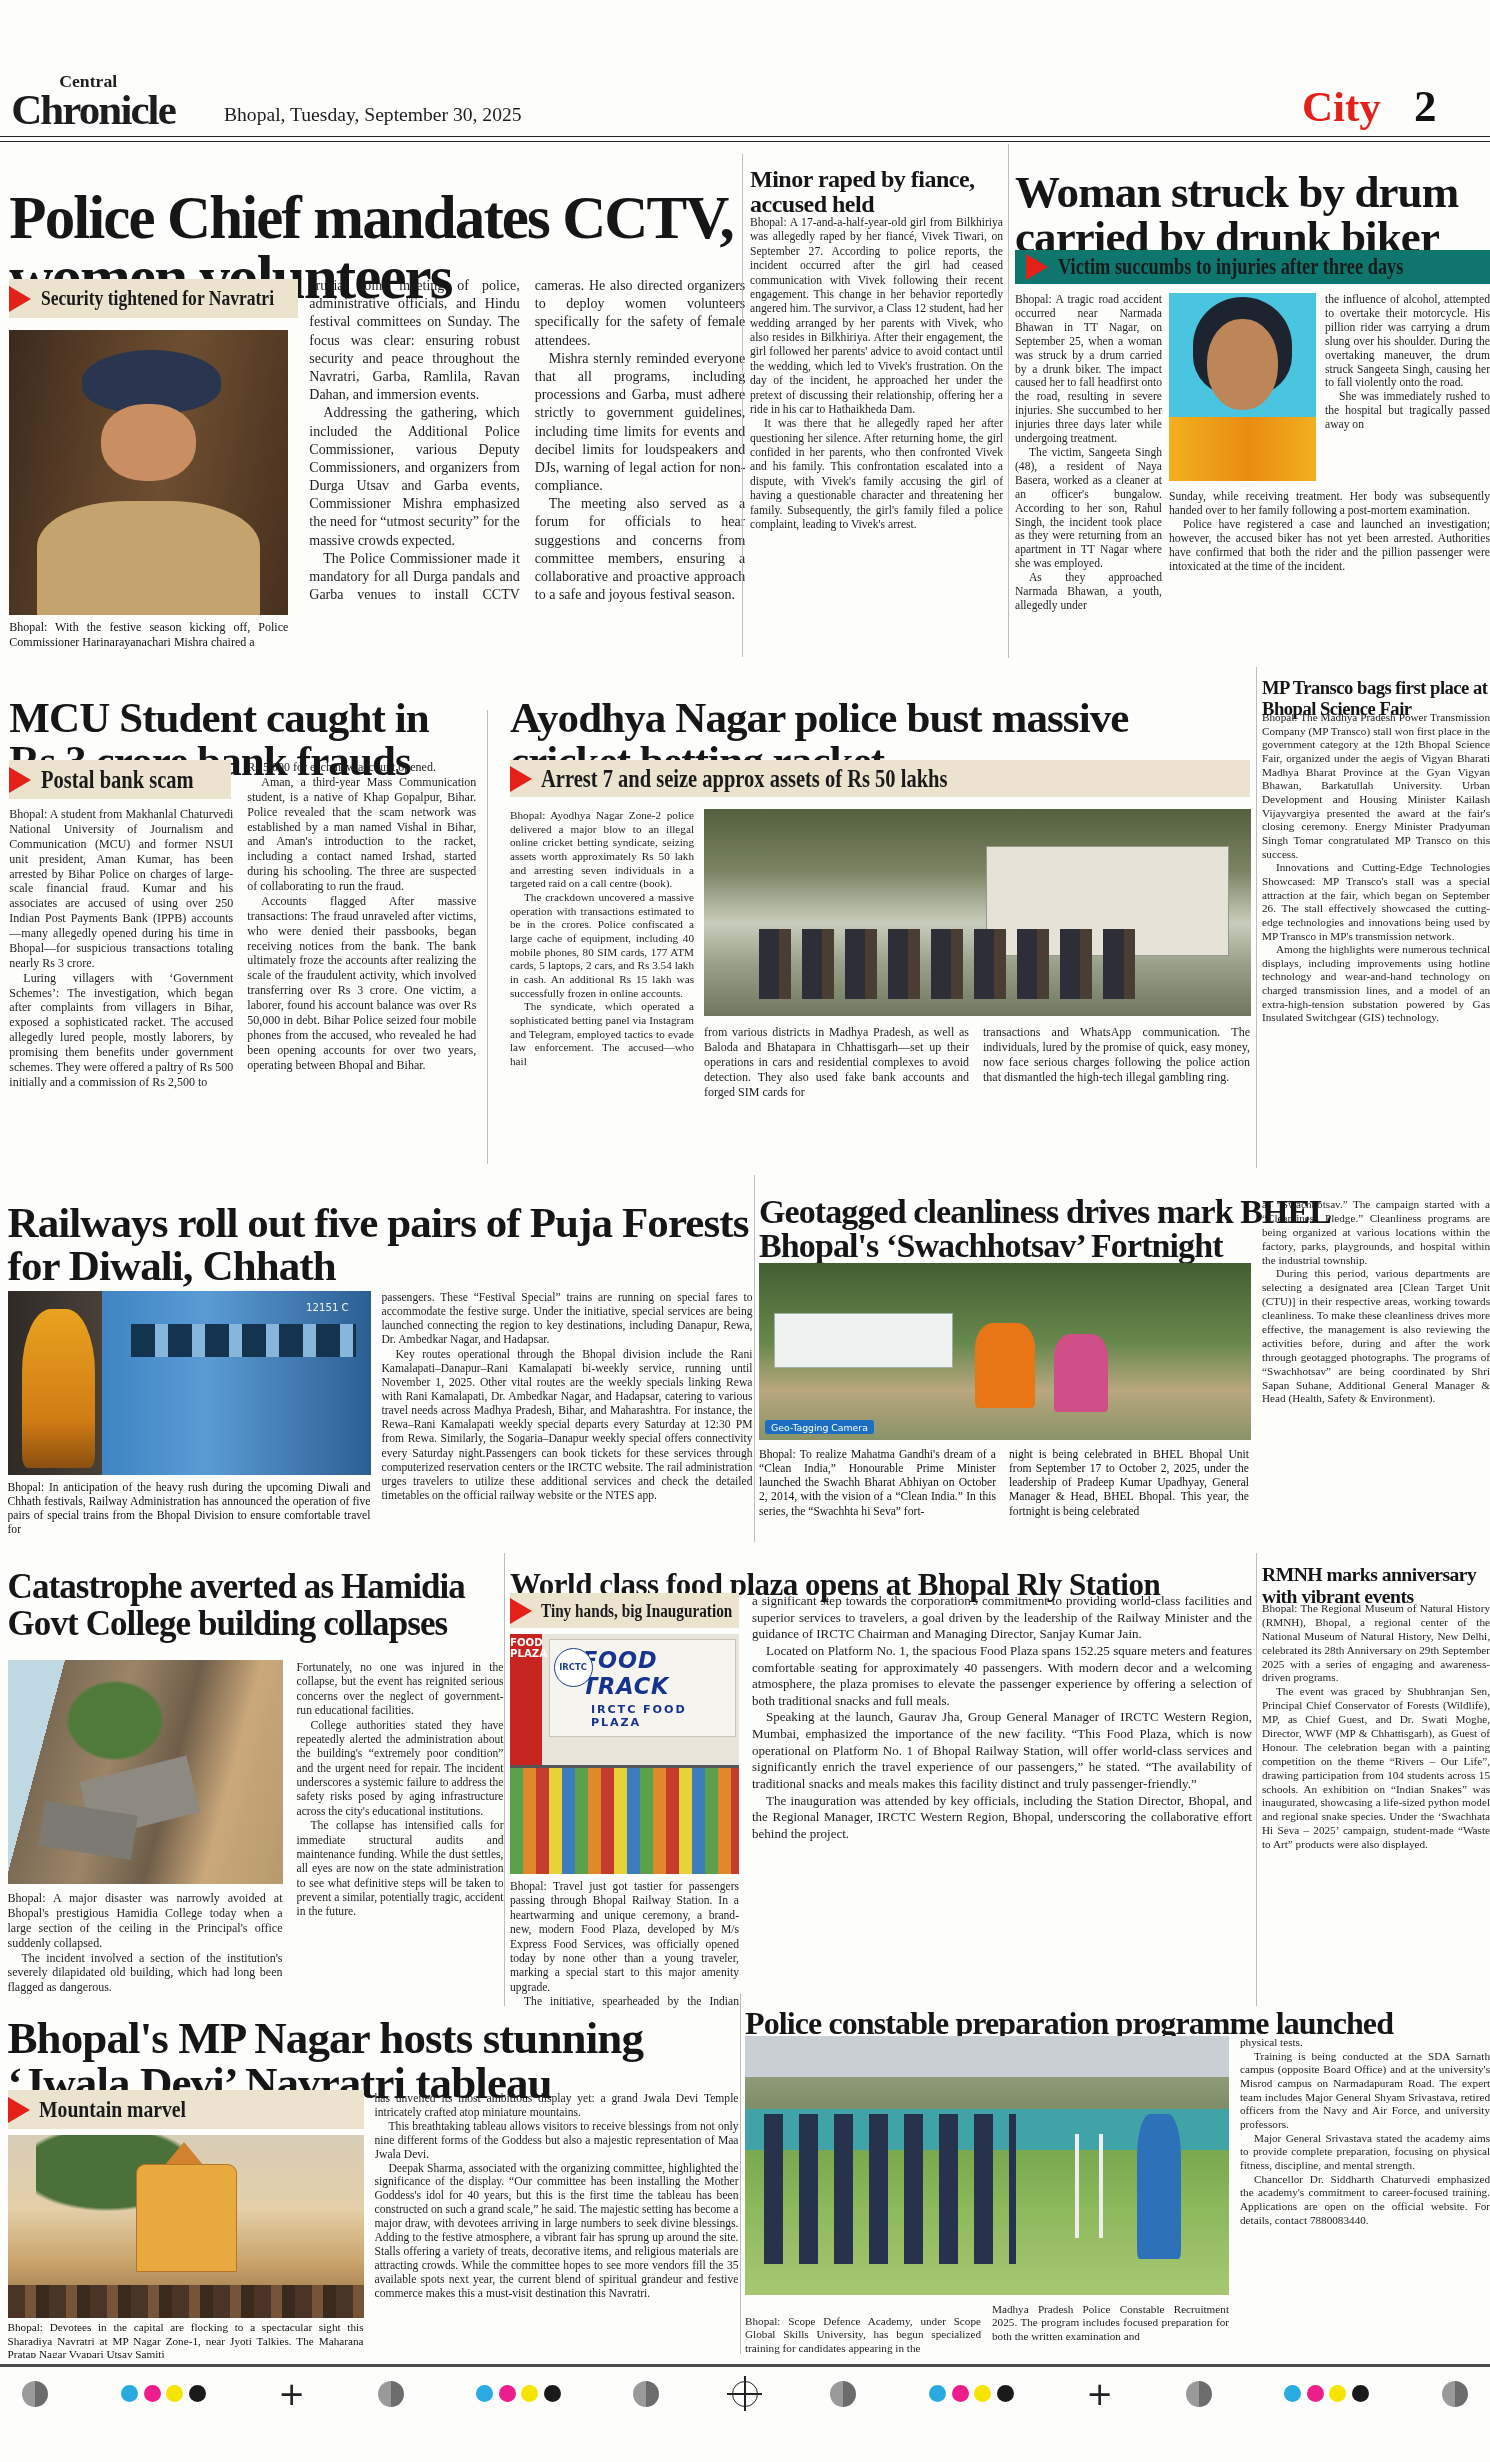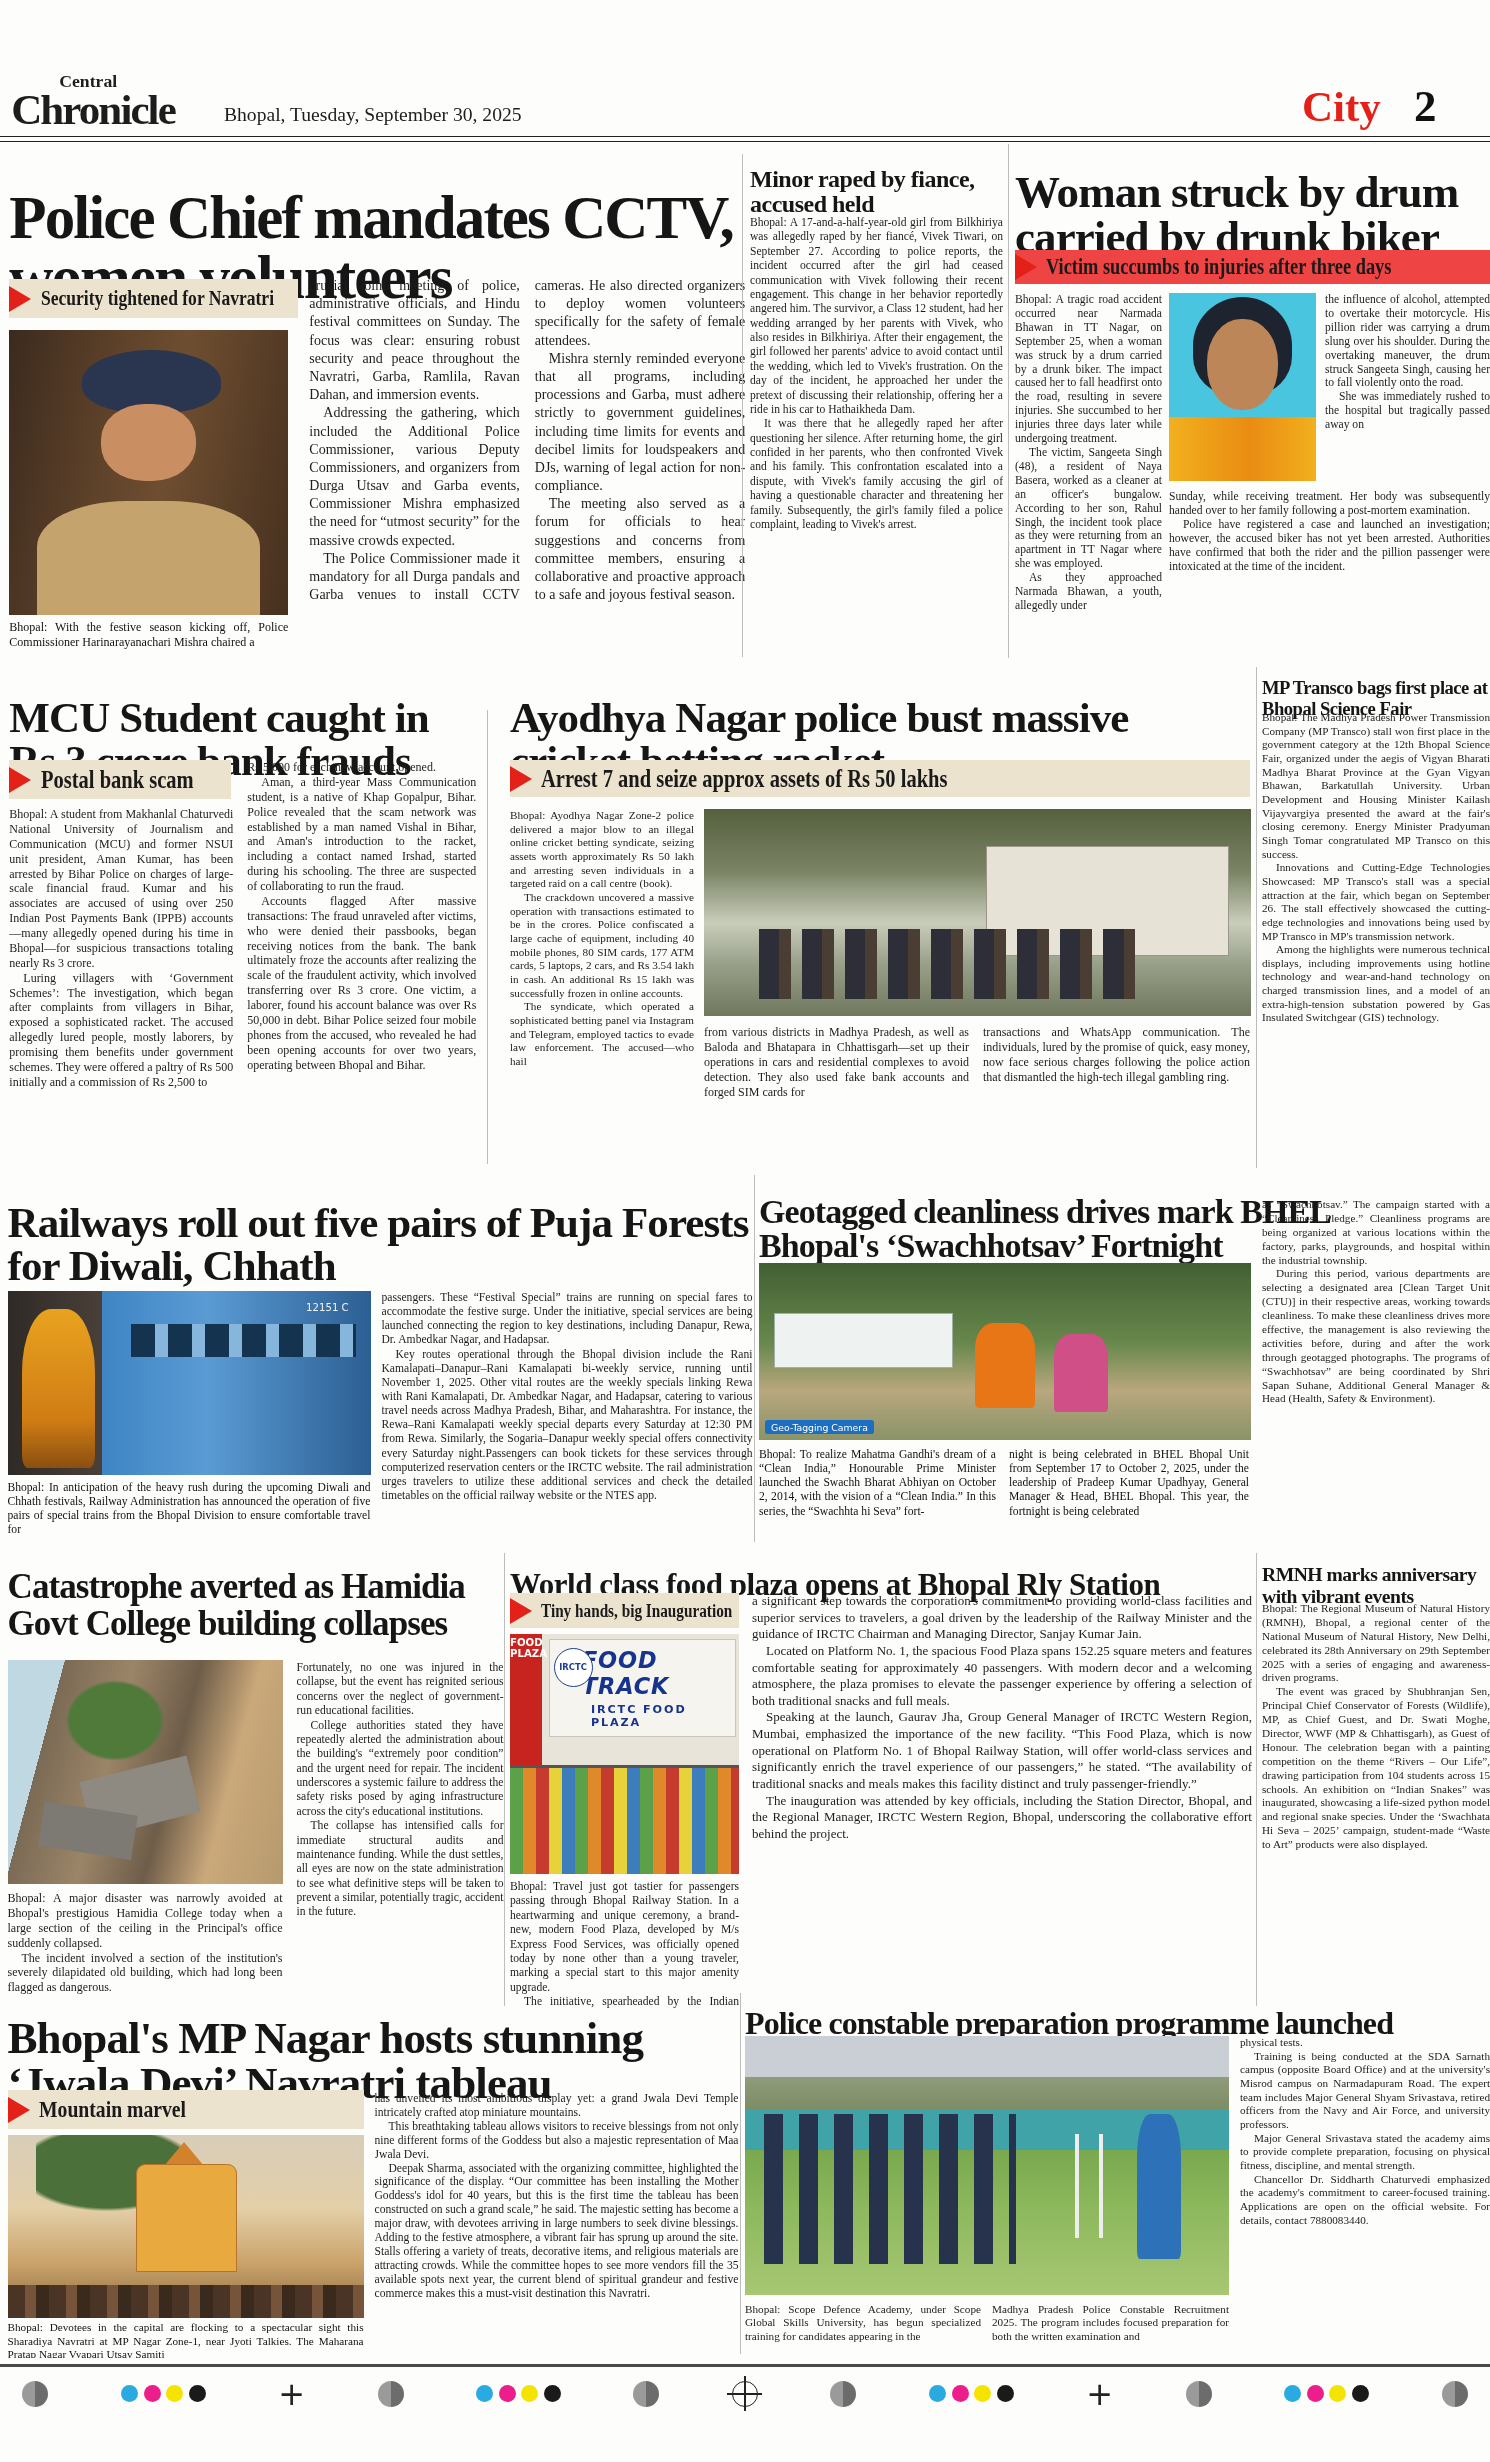--- a/index.html
+++ b/index.html
@@ -17,21 +17,21 @@
   .art{position:absolute;}
   .hl{font-weight:700;color:#161616;line-height:1.0;letter-spacing:-0.9px;}
   .jbody{text-align:justify;line-height:1.24;overflow:hidden;}
   .jbody p{margin:0;}
   .jbody p + p{text-indent:14px;}
   .caption{text-align:justify;line-height:1.22;overflow:hidden;color:#111;}
   .kicker{position:absolute;display:flex;align-items:center;gap:9.3px;}
   .kicker .tri{width:0;height:0;border-top:13px solid transparent;border-bottom:13px solid transparent;border-left:22.4px solid #e32119;flex:0 0 auto;}
   .kicker .klabel{display:inline-block;transform:scaleX(.82);transform-origin:left center;white-space:nowrap;font-weight:700;color:#1a1a1a;}
   .tan{background:#ece3cf;}
-  .blue{background:#ef4444;}
+  .blue{background:#0f766e;justify-content:center;}
   .vrule{position:absolute;width:0.9px;background:#bdbdbd;}
   .ph{position:absolute;overflow:hidden;background:#ccc;}
   .ph *{position:absolute;}
   
   #art-police{left:9.3px;top:147px;width:736px;height:514px;}
   #art-police .hl{font-size:61px;letter-spacing:-1.9px;line-height:.98;}
   #art-police .kicker{top:132px;left:0;width:289px;height:39px;}
   #art-police .klabel{font-size:21.4px;}
   #ph-police{top:183px;left:0;width:279px;height:285px;}
   #art-police .caption{top:473px;left:0;width:279px;position:absolute;font-size:12px;}
@@ -93,21 +93,21 @@
   #art-jwala{left:7.5px;top:1986px;width:731px;height:373px;}
   #art-jwala .hl{font-size:45px;}
   #art-jwala .kicker{top:104px;left:0;width:356px;height:39px;}
   #art-jwala .klabel{font-size:24px;}
   #ph-jwala{top:149px;left:0;width:356px;height:183px;}
   #art-jwala .caption{position:absolute;top:335px;left:0;width:356px;height:37px;font-size:11.2px;}
   #art-jwala .jbody{position:absolute;left:367px;top:106px;width:364px;height:266px;font-size:11.6px;line-height:1.2;}
   #art-constable{left:745px;top:1986px;width:745px;height:373px;}
   #art-constable .hl{font-size:32px;}
   #ph-constable{top:50px;left:0;width:484px;height:259px;}
-  #art-constable .c1{position:absolute;left:0;top:317px;width:236px;height:56px;font-size:11.2px;line-height:1.2;font-family:Liberation Serif, serif;}
+  #art-constable .c1{position:absolute;left:0;top:329px;width:236px;height:56px;font-size:11.2px;line-height:1.2;font-family:Liberation Serif, serif;}
   #art-constable .c2{position:absolute;left:247px;top:317px;width:237px;height:56px;font-size:11.2px;line-height:1.2;}
   #art-constable .c3{position:absolute;left:495px;top:50px;width:250px;height:322px;font-size:11.2px;line-height:1.22;}
   
   #ph-police{background:linear-gradient(100deg,#3b2a1e 0%,#5a3f28 30%,#6e4e30 55%,#46301f 100%);}
   #ph-police .beret{top:7%;left:26%;width:50%;height:22%;background:#2a3550;border-radius:50% 50% 42% 42%;}
   #ph-police .face{top:26%;left:33%;width:34%;height:27%;background:#c98e62;border-radius:46%;}
   #ph-police .uniform{bottom:0;left:10%;width:80%;height:40%;background:#c4a36c;border-radius:40% 40% 0 0;}
   #ph-victim{background:#49c5e0;}
   #ph-victim .hair{top:2%;left:16%;width:68%;height:52%;background:#1d2430;border-radius:50% 50% 40% 40%;}
   #ph-victim .face{top:14%;left:26%;width:48%;height:48%;background:#bd8658;border-radius:48%;}

